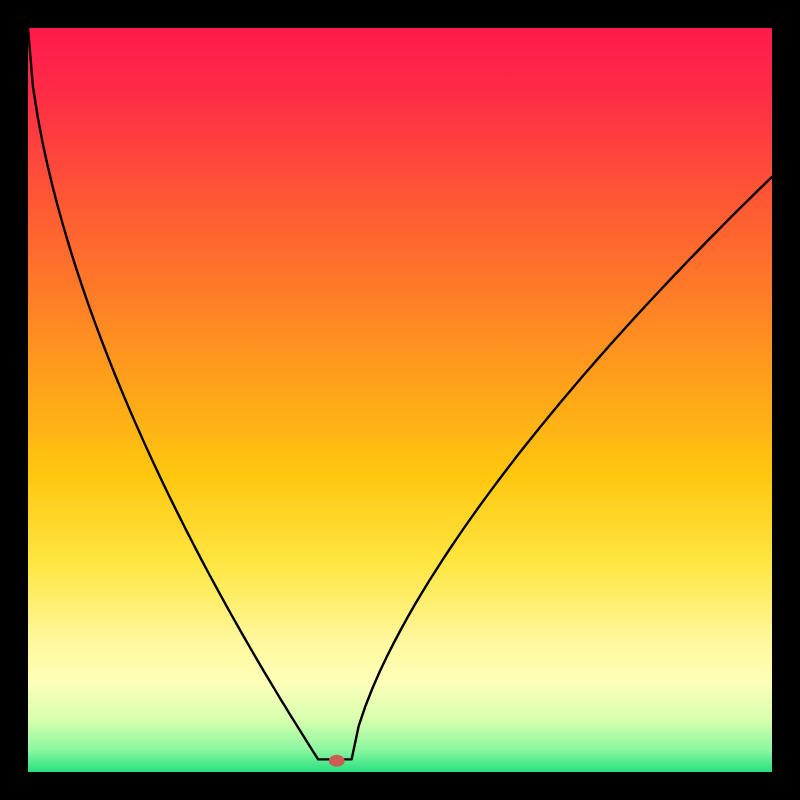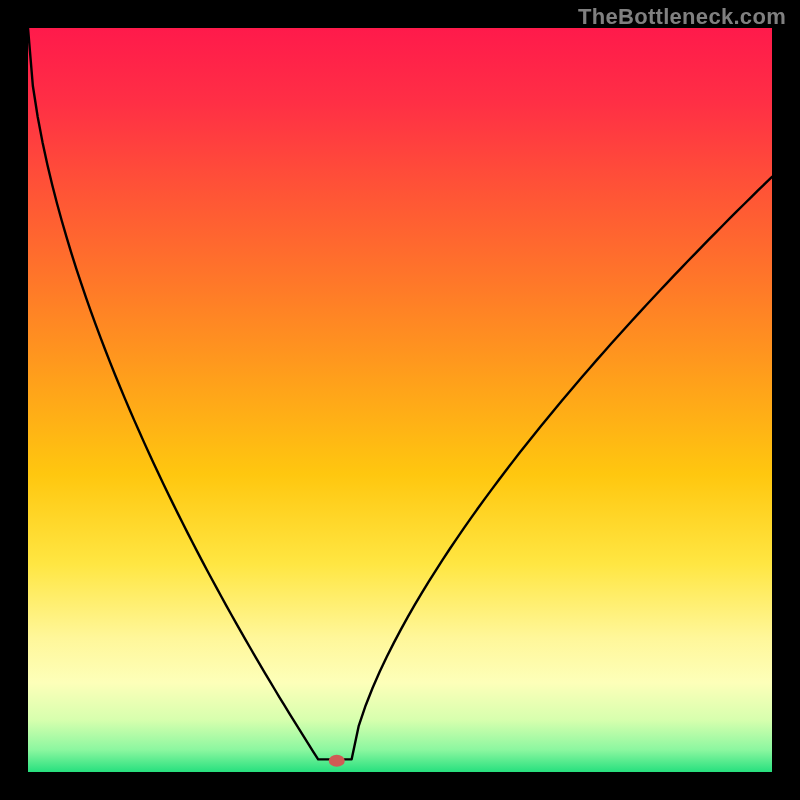--- a/index.html
+++ b/index.html
@@ -25,21 +25,20 @@
     font-family: Arial, Helvetica, sans-serif;
     font-weight: 600;
     letter-spacing: 0.3px;
   }
 </style>
 </head>
 <body>
 
 <div class="frame">
 
-  <div class="watermark" style="right:14px;top:4px;color:#808080;font-size:22px;">TheBottleneck.com</div>
 
   <svg class="plot" viewBox="0 0 744 744" preserveAspectRatio="none" style="left:28px;top:28px;width:744px;height:744px;">
     <defs>
       <linearGradient id="bg-grad" x1="0" y1="0" x2="0" y2="1">
       <stop offset="0%" stop-color="#ff1a4b"></stop>
           <stop offset="10%" stop-color="#ff2f45"></stop>
           <stop offset="22%" stop-color="#ff5436"></stop>
           <stop offset="35%" stop-color="#ff7a28"></stop>
           <stop offset="48%" stop-color="#ffa21a"></stop>
           <stop offset="60%" stop-color="#ffc70f"></stop>

